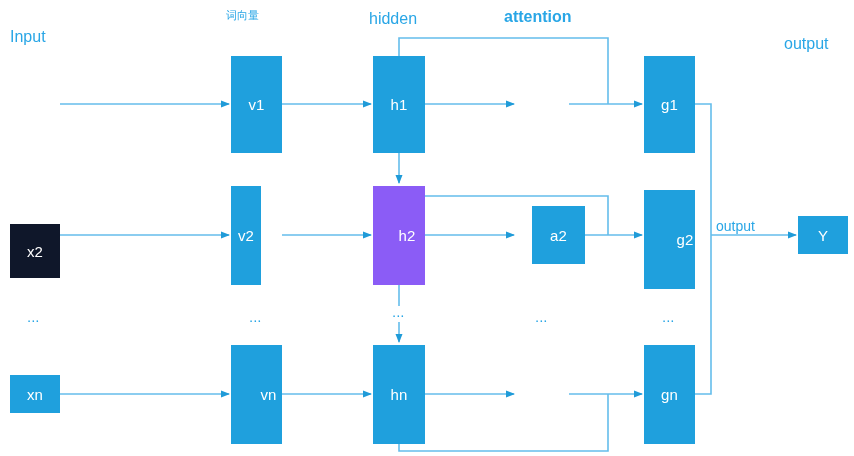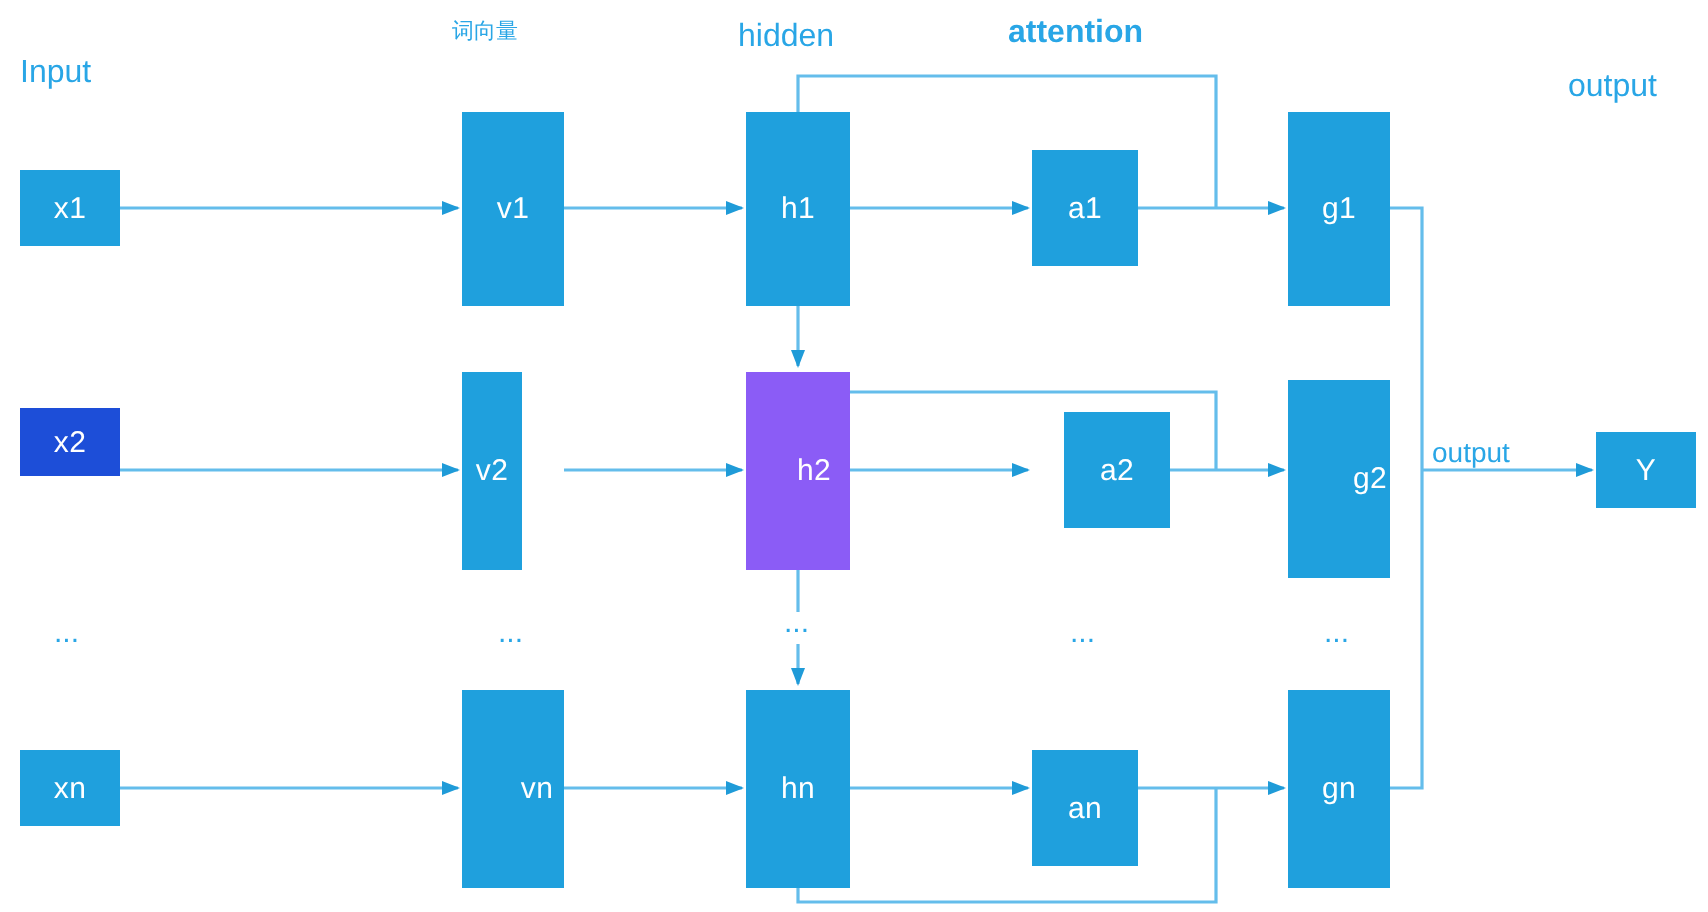--- a/index.html
+++ b/index.html
@@ -95,37 +95,34 @@
   <div class="hdr" style="left: 369px; top: 10px; color: rgb(41, 166, 230);">
     <span>hidden</span>
   </div>
   <div class="hdr" style="left: 504px; top: 8px; color: rgb(41, 166, 230); font-weight: bold;">
     <span>attention</span>
   </div>
   <div class="hdr" style="left: 784px; top: 35px; color: rgb(41, 166, 230);">
     <span>output</span>
   </div>
 
-  <div class="node" style="left: 10px; top: 85px; width: 50px; height: 38px; background: rgb(31, 160, 221);">x1</div>
   <div class="node" style="left: 231px; top: 56px; width: 51px; height: 97px; background: rgb(31, 160, 221);">v1</div>
   <div class="node" style="left: 373px; top: 56px; width: 52px; height: 97px; background: rgb(31, 160, 221);">h1</div>
-  <div class="node" style="left: 516px; top: 75px; width: 53px; height: 58px; background: rgb(31, 160, 221);">a1</div>
   <div class="node" style="left: 644px; top: 56px; width: 51px; height: 97px; background: rgb(31, 160, 221);">g1</div>
 
-  <div class="node" style="left: 10px; top: 204px; width: 50px; height: 34px; background: #1d4ed8;">x2</div>
+  <div class="node" style="left: 10px; top: 224px; width: 50px; height: 54px; background: #0f172a;">x2</div>
   <div class="node" style="left: 231px; top: 186px; width: 30px; height: 99px; background: rgb(31, 160, 221);">v2</div>
   <div class="node" style="left: 373px; top: 186px; width: 52px; height: 99px; background: #8b5cf6; padding-left: 16px;">h2</div>
   <div class="node" style="left: 532px; top: 206px; width: 53px; height: 58px; background: rgb(31, 160, 221);">a2</div>
   <div class="node" style="left: 644px; top: 190px; width: 51px; height: 99px; background: rgb(31, 160, 221); padding-left: 31px;">g2</div>
   <div class="node" style="left: 798px; top: 216px; width: 50px; height: 38px; background: rgb(31, 160, 221);">Y</div>
 
   <div class="node" style="left: 10px; top: 375px; width: 50px; height: 38px; background: rgb(31, 160, 221);">xn</div>
   <div class="node" style="left: 231px; top: 345px; width: 51px; height: 99px; background: rgb(31, 160, 221); padding-left: 24px;">vn</div>
   <div class="node" style="left: 373px; top: 345px; width: 52px; height: 99px; background: rgb(31, 160, 221);">hn</div>
-  <div class="node" style="left: 516px; top: 375px; width: 53px; height: 58px; background: rgb(31, 160, 221);">an</div>
   <div class="node" style="left: 644px; top: 345px; width: 51px; height: 99px; background: rgb(31, 160, 221);">gn</div>
 
   <div class="edge-label" style="left: 714px; top: 218px; color: rgb(41, 166, 230);">output</div>
 
   <div class="dots" style="left: 27px; top: 309px; color: rgb(41, 166, 230);">...</div>
   <div class="dots" style="left: 249px; top: 309px; color: rgb(41, 166, 230);">...</div>
   <div class="dots" style="left: 392px; top: 304px; color: rgb(41, 166, 230);">...</div>
   <div class="dots" style="left: 535px; top: 309px; color: rgb(41, 166, 230);">...</div>
   <div class="dots" style="left: 662px; top: 309px; color: rgb(41, 166, 230);">...</div>
 

